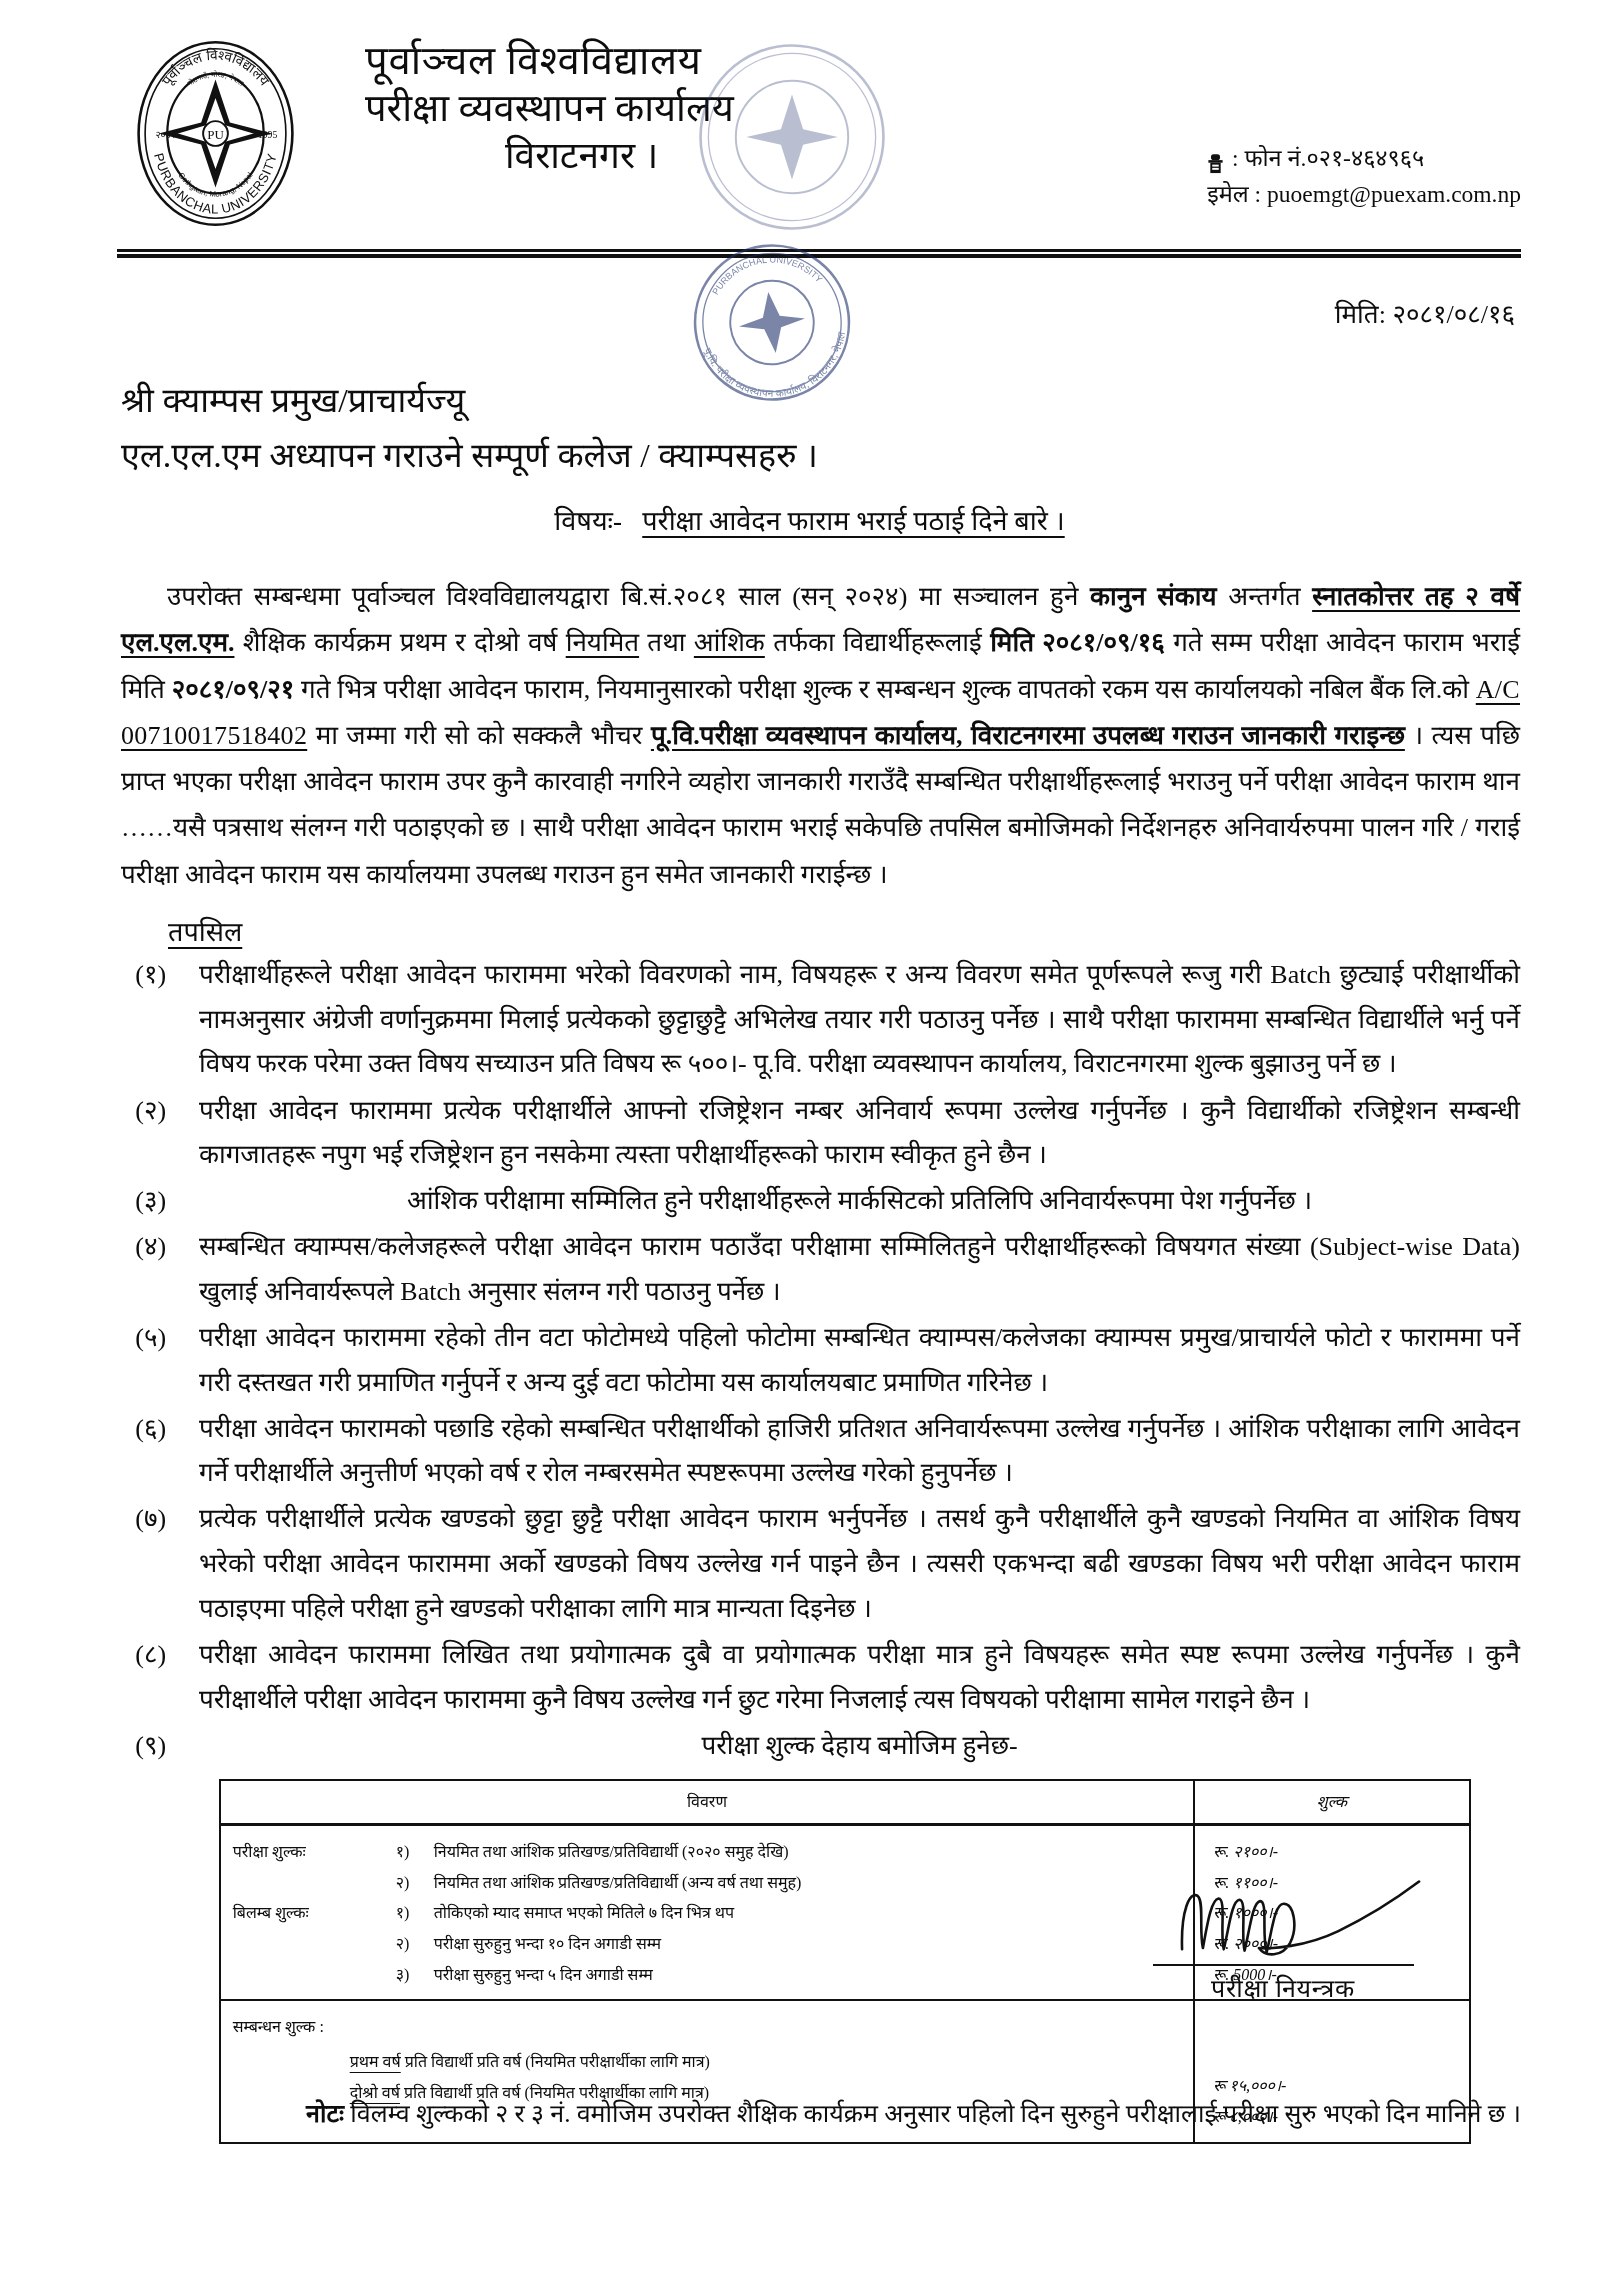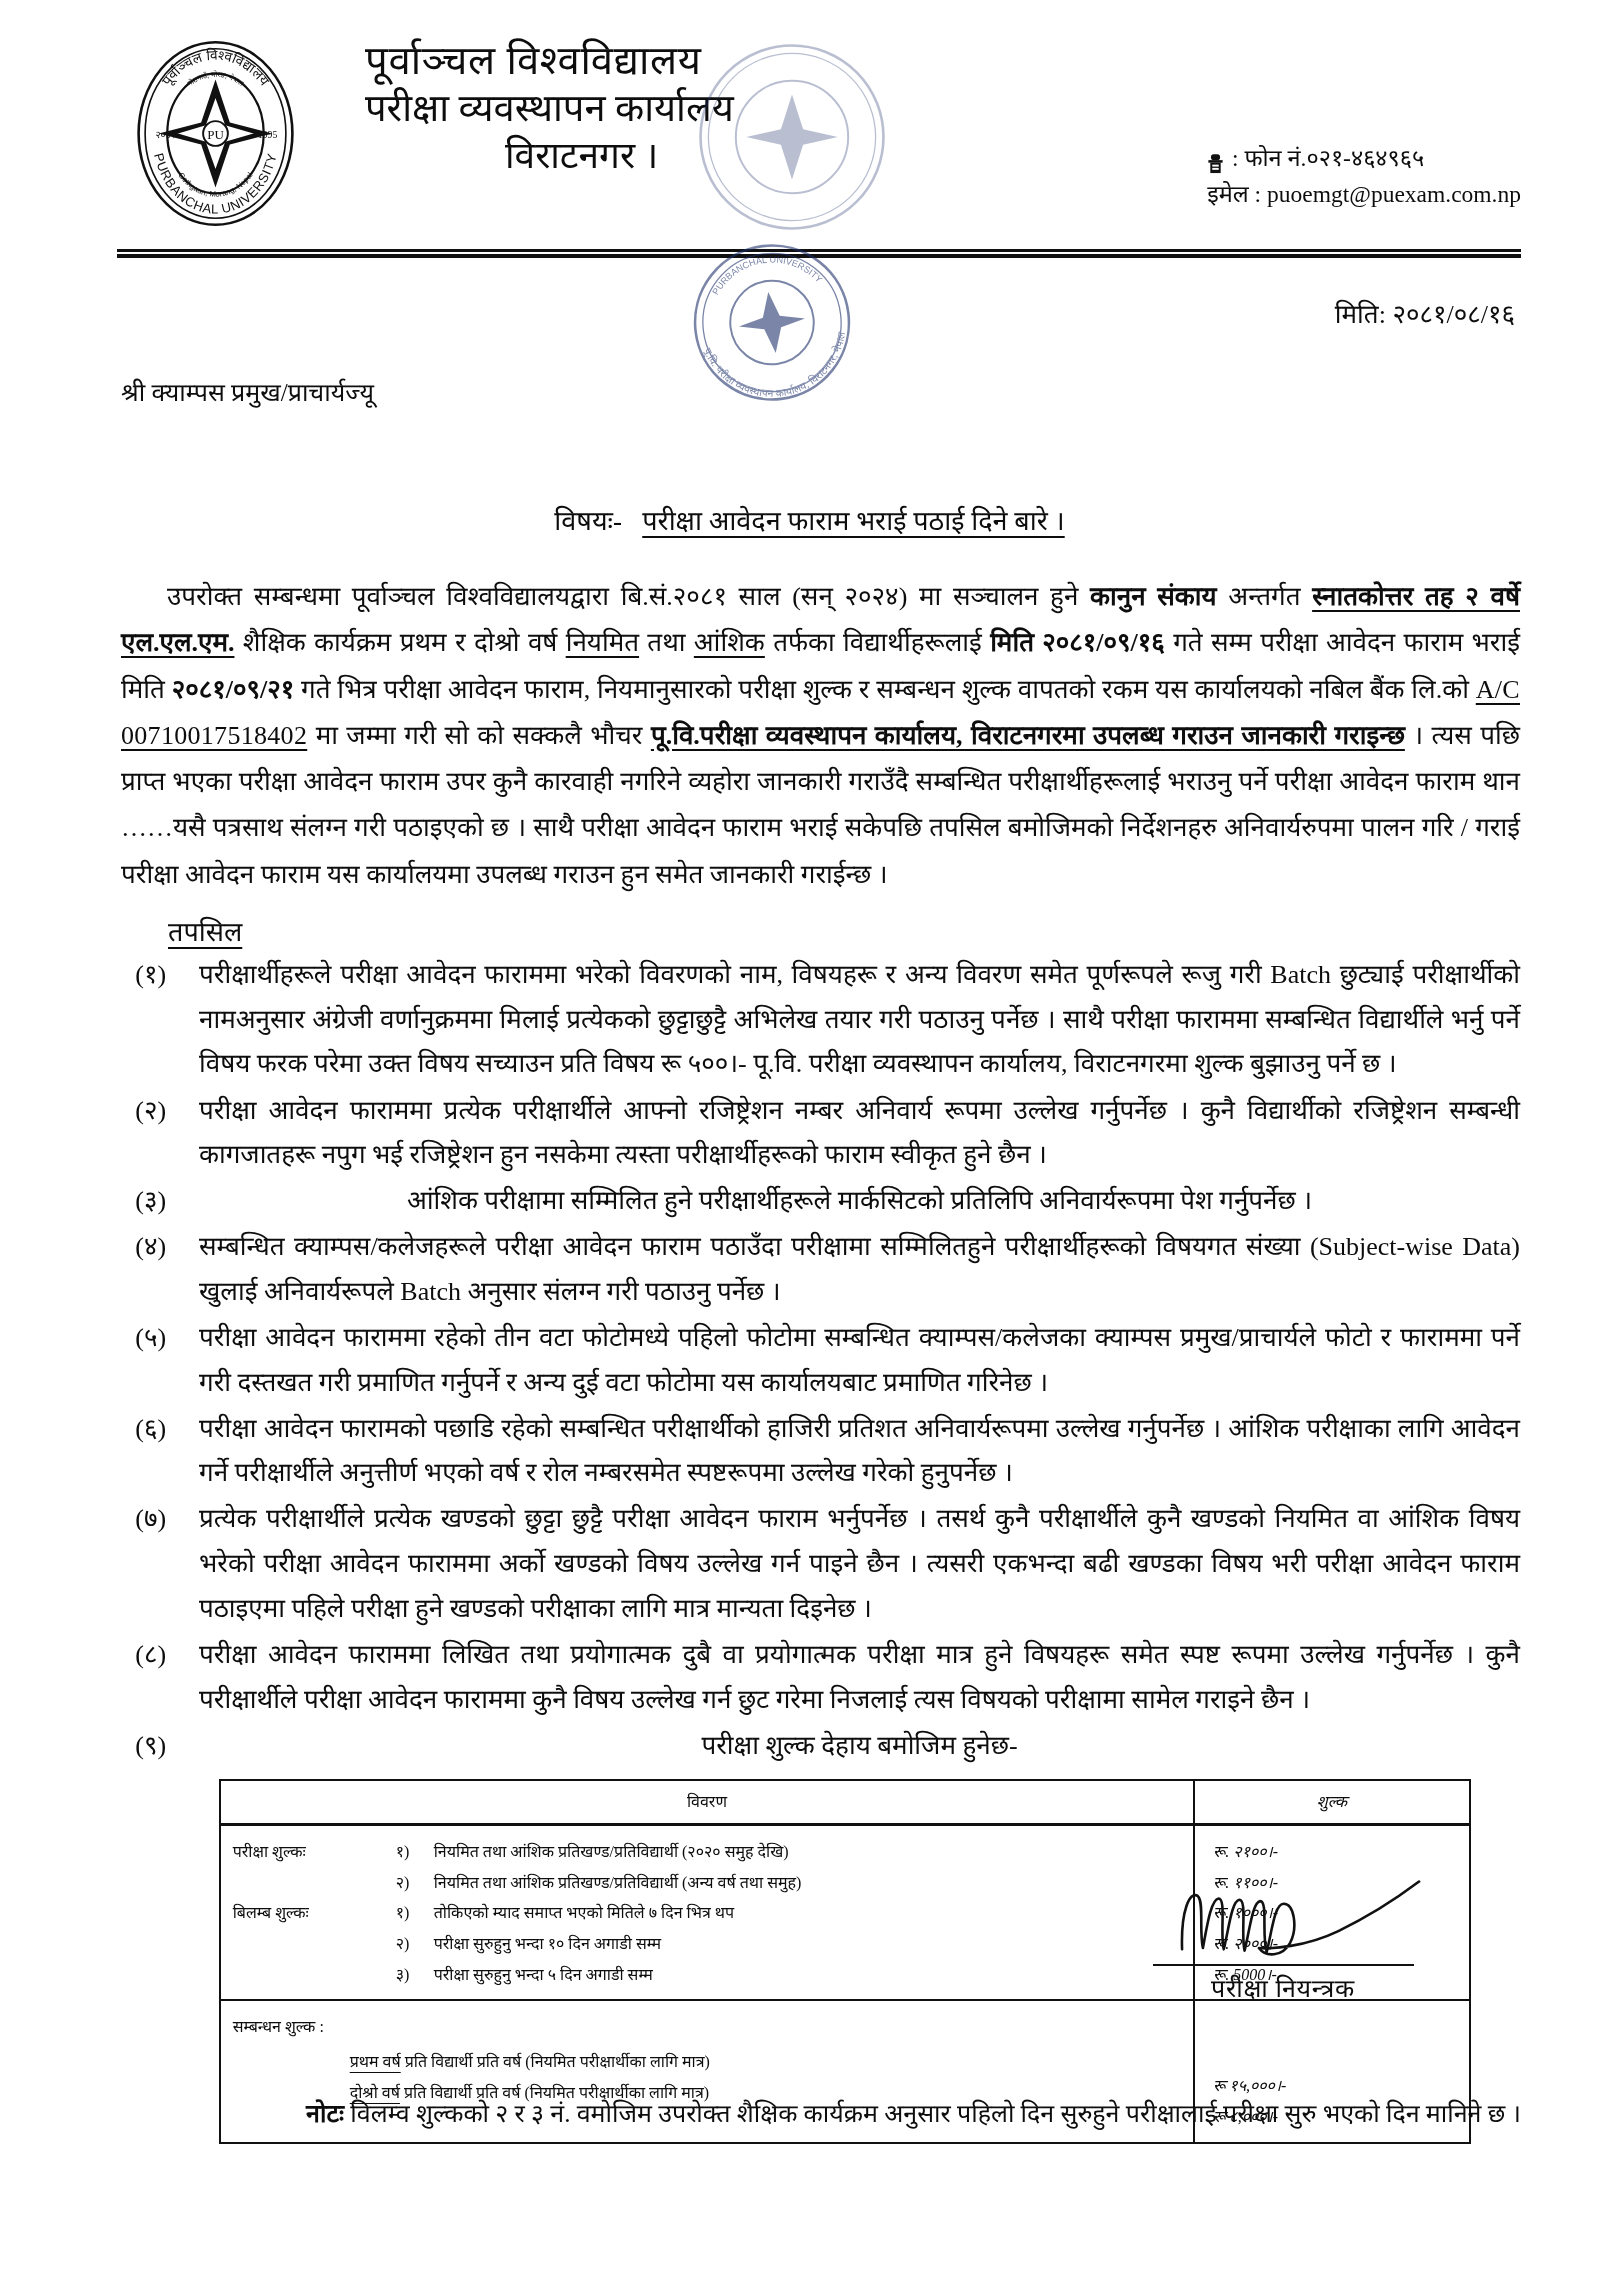--- a/index.html
+++ b/index.html
@@ -90,21 +90,21 @@
     top: 295px;
     font-size: 26px;
     white-space: nowrap;
   }
 
   
   .addressee {
     position: absolute;
     left: 121px;
     top: 373px;
-    font-size: 25px;
+    font-size: 34px;
     line-height: 1.62;
   }
   .addressee div { white-space: nowrap; }
 
   
   .subject {
     position: absolute;
     left: 0; right: 0;
     top: 501px;
     text-align: center;
@@ -306,20 +306,21 @@
     </text>
   </svg>
 
   <div class="date-line">
     <span>मिति:</span>
     <span>२०८१/०८/१६</span>
   </div>
 
   <div class="addressee">
     <div>श्री क्याम्पस प्रमुख/प्राचार्यज्यू</div>
+    <div>एल.एल.एम अध्यापन गराउने सम्पूर्ण कलेज / क्याम्पसहरु ।</div>
   </div>
 
   <div class="subject">
     <span class="sub-label">विषयः-</span>
     <span>&nbsp;</span>
     <span class="sub-text">परीक्षा आवेदन फाराम भराई पठाई दिने बारे ।</span>
   </div>
 
   <div class="body-wrap">
 

